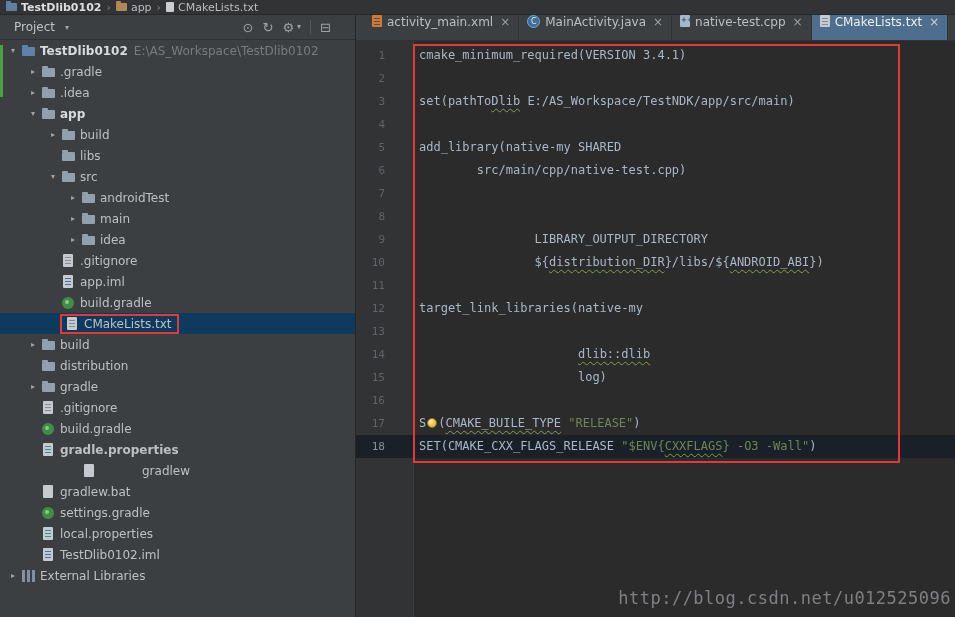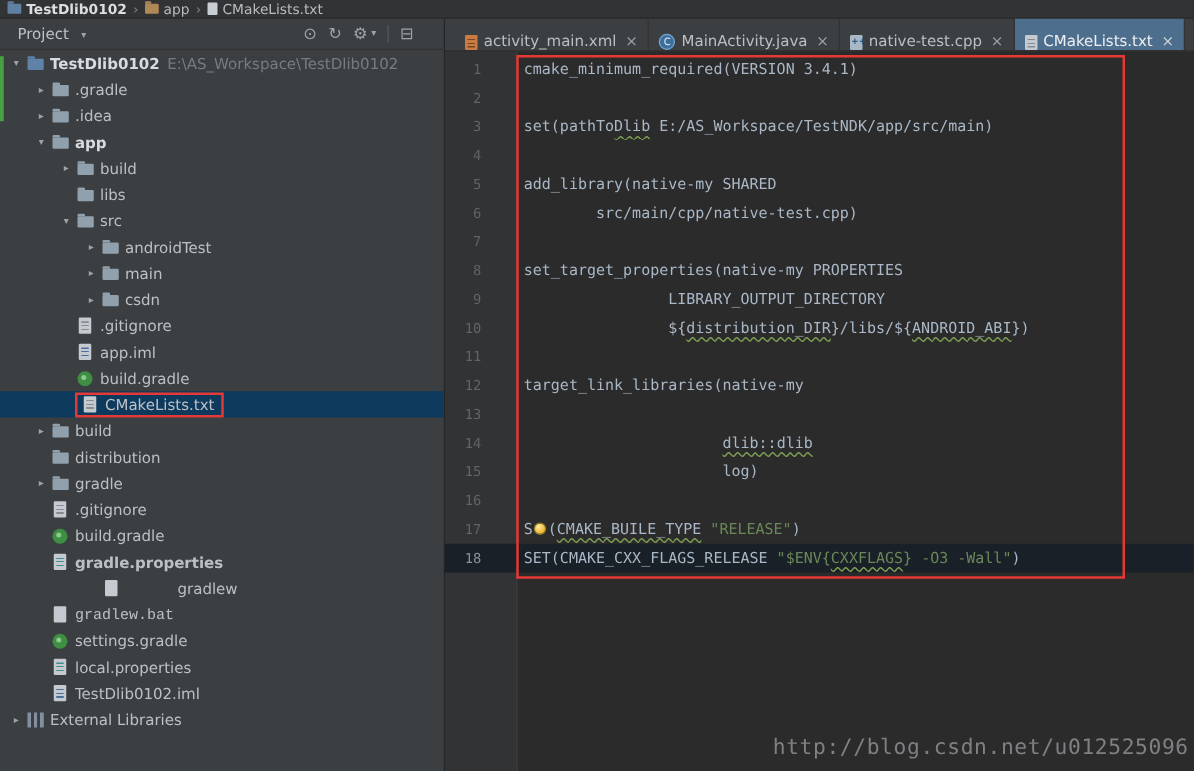--- a/index.html
+++ b/index.html
@@ -55,21 +55,21 @@
       background:repeating-linear-gradient(#4a6f9e 0 1px,transparent 1px 3px)}
   .i-props::before{content:"";position:absolute;left:2px;top:3px;width:6px;height:8px;
       background:repeating-linear-gradient(#3f8d8d 0 1px,transparent 1px 3px)}
   .i-gradle{width:12px;height:12px;border-radius:50%;background:#3e8f44;position:relative}
   .i-gradle::before{content:"";position:absolute;left:3px;top:3px;width:4px;height:4px;border-radius:50%;background:#8cc98c}
   .i-libs{width:13px;height:12px;background:repeating-linear-gradient(90deg,#8290a0 0 3px,transparent 3px 5px)}
 
   
   .editor-col{flex:1;min-width:0;display:flex;flex-direction:column;background:#2b2b2b;position:relative}
   .tabbar{flex:0 0 26px;height:26px;background:#3c3f41;border-bottom:1px solid #323232;display:flex;align-items:stretch;padding-left:8px}
-  .tab{display:flex;align-items:flex-end;gap:5px;padding:0 8px;font-size:12px;color:#bbbfc3;border-right:1px solid #323232;cursor:default;white-space:nowrap}
+  .tab{display:flex;align-items:flex-start;gap:5px;padding:0 8px;font-size:12px;color:#bbbfc3;border-right:1px solid #323232;cursor:default;white-space:nowrap}
   .tab.active{background:#4e6e8e;color:#eceff1}
   .tclose{color:#9aa0a5;font-size:12px;margin-left:2px}
   .tab.active .tclose{color:#cdd3d8}
   .tic{display:inline-block;position:relative}
   .t-xml{width:10px;height:12px;background:#c87c43;border-radius:1px}
   .t-xml::before{content:"";position:absolute;left:2px;top:3px;width:6px;height:7px;
       background:repeating-linear-gradient(#7c4520 0 1px,transparent 1px 3px)}
   .t-class{width:13px;height:13px;border-radius:50%;background:#3c6e9e;border:1px solid #77a7cf;color:#e2e9ef;
       font-size:8px;line-height:11px;text-align:center}
   .t-class::before{content:"C"}
@@ -200,21 +200,21 @@
             <span class="ticon">
               <span class="i-folder"></span>
             </span>
             <span class="tlabel">main</span>
           </div>
           <div class="trow" style="padding-left: 66px;">
             <span class="arrow">▸</span>
             <span class="ticon">
               <span class="i-folder"></span>
             </span>
-            <span class="tlabel">csdn</span>
+            <span class="tlabel">idea</span>
           </div>
           <div class="trow" style="padding-left: 46px;">
             <span class="arrow"></span>
             <span class="ticon">
               <span class="i-file"></span>
             </span>
             <span class="tlabel">.gitignore</span>
           </div>
           <div class="trow" style="padding-left: 46px;">
             <span class="arrow"></span>
@@ -281,21 +281,21 @@
             </span>
             <span class="tlabel">gradle.properties</span>
           </div>
           <div class="trow" style="padding-left: 26px; gap: 41px;">
             <span class="arrow"></span>
             <span class="ticon">
               <span class="i-plain"></span>
             </span>
             <span class="tlabel">gradlew</span>
           </div>
-          <div class="trow" style="padding-left: 26px; font-family: Liberation Mono, monospace;">
+          <div class="trow" style="padding-left: 26px;">
             <span class="arrow"></span>
             <span class="ticon">
               <span class="i-plain"></span>
             </span>
             <span class="tlabel">gradlew.bat</span>
           </div>
           <div class="trow" style="padding-left: 26px;">
             <span class="arrow"></span>
             <span class="ticon">
               <span class="i-gradle"></span>
@@ -374,21 +374,20 @@
           <div class="cline">
             <span class="gut">6</span>
             <span class="code"><span>        src/main/cpp/native-test.cpp)</span></span>
           </div>
           <div class="cline">
             <span class="gut">7</span>
             <span class="code"></span>
           </div>
           <div class="cline">
             <span class="gut">8</span>
-            <span class="code"><span>set_target_properties(native-my PROPERTIES</span></span>
           </div>
           <div class="cline">
             <span class="gut">9</span>
             <span class="code"><span>                LIBRARY_OUTPUT_DIRECTORY</span></span>
           </div>
           <div class="cline">
             <span class="gut">10</span>
             <span class="code"><span>                ${</span><span class="sq">distribution_DIR</span><span>}/libs/${</span><span class="sq">ANDROID_ABI</span><span>})</span></span>
           </div>
           <div class="cline">

